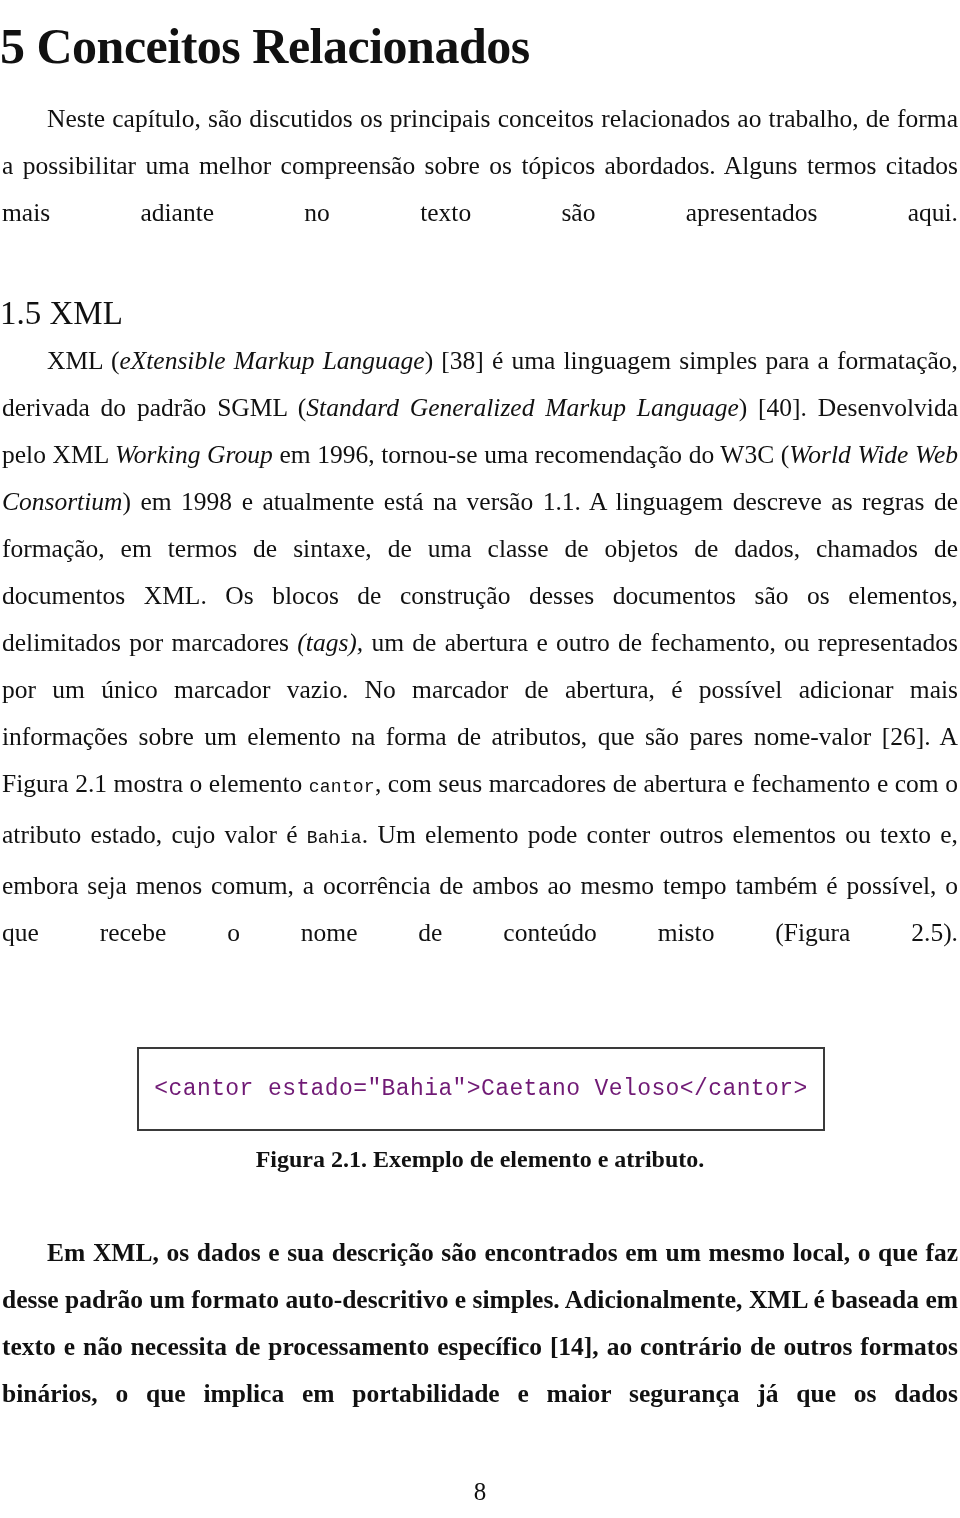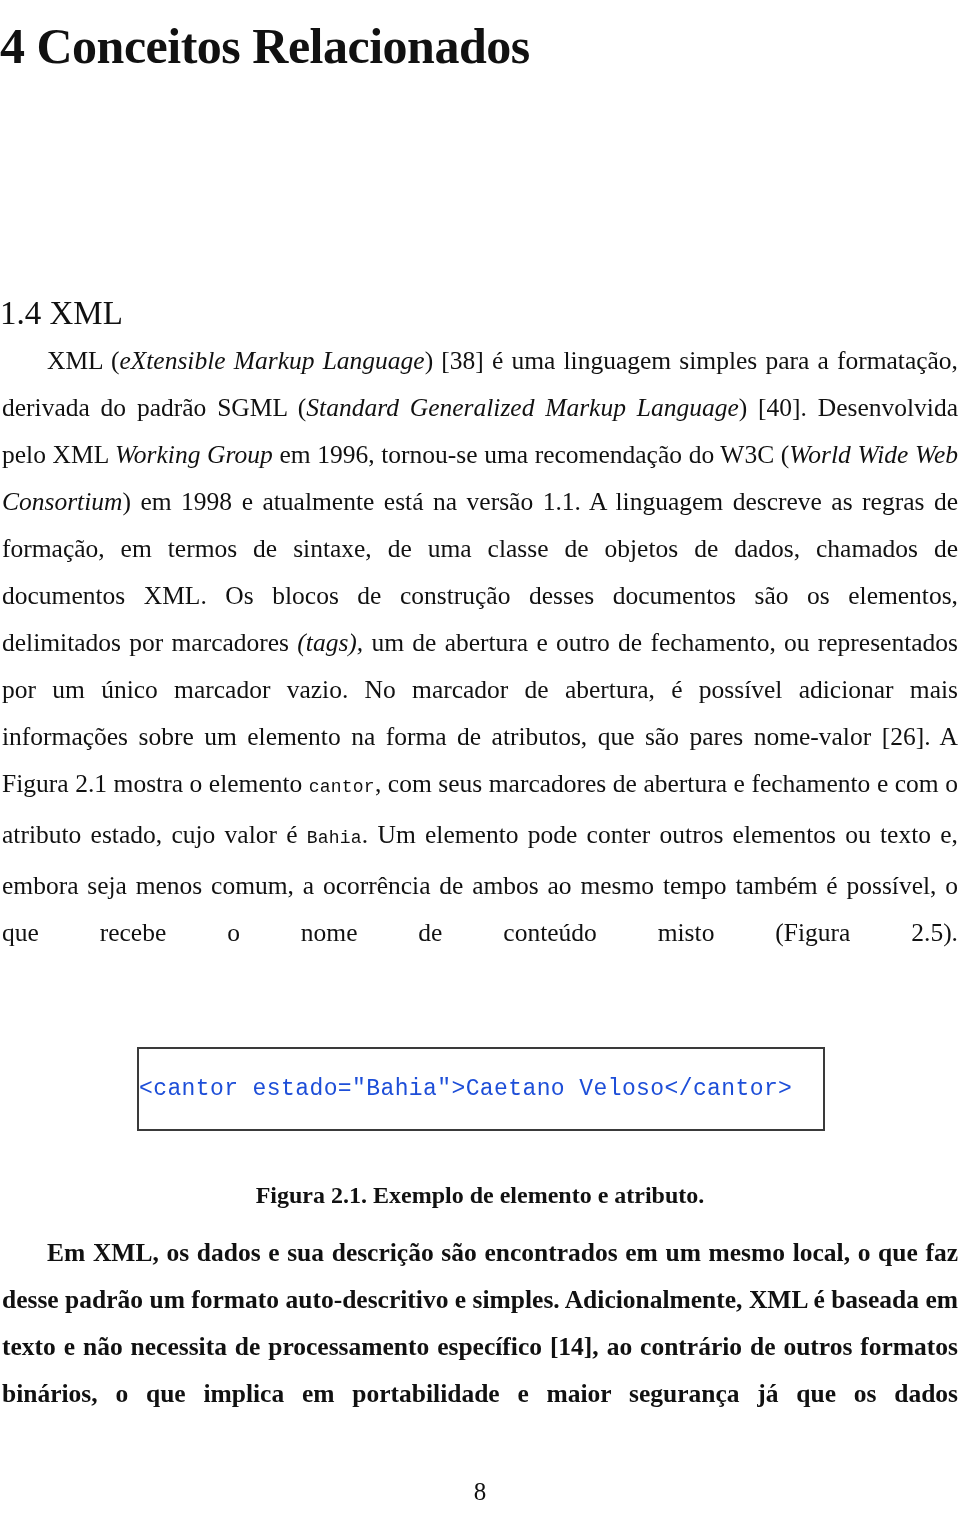--- a/index.html
+++ b/index.html
@@ -77,36 +77,35 @@
     height: 84px;
     border: 2px solid #3a3a3a;
     box-sizing: border-box;
   }
   .figure-code {
     position: absolute;
     left: 0;
     right: 0;
     top: 50%;
     transform: translateY(-50%);
-    text-align: left;
+    text-align: center;
     font-family: "Liberation Mono", "DejaVu Sans Mono", monospace;
     font-size: 23px;
     letter-spacing: 0.4px;
-    color: #1d4ed8;
+    color: #701a75;
     white-space: pre;
   }
   .figure-caption {
     position: absolute;
     left: 0;
     width: 960px;
     top: 1146px;
     text-align: center;
     font-size: 24px;
     font-weight: bold;
-    margin-top: 36px;
   }
 
   
   .page-number {
     position: absolute;
     left: 0;
     width: 960px;
     top: 1478px;
     text-align: center;
     font-size: 25px;
@@ -117,24 +116,27 @@
     font-size: 18px;
     letter-spacing: 0.2px;
   }
   .it { font-style: italic; margin-top: 40px; }
 </style>
 </head>
 <body>
 
 <div class="page">
 
-  <h1 class="chapter-title">4 Conceitos Relacionados</h1>
+  <h1 class="chapter-title">5 Conceitos Relacionados</h1>
 
+  <div class="body-block indent jf" style="top: 95px;">
+    <span>Neste capítulo, são discutidos os principais conceitos relacionados ao trabalho, de forma a possibilitar uma melhor compreensão sobre os tópicos abordados. Alguns termos citados mais adiante no texto são apresentados aqui.</span>
+  </div>
 
-  <h2 class="section-heading" style="top: 268px;">1.4 XML</h2>
+  <h2 class="section-heading" style="top: 268px;">1.5 XML</h2>
 
   <div class="body-block indent jf" style="top: 337px;">
     <span>XML (</span><span class="it">eXtensible Markup Language</span><span>) [38] é uma linguagem simples para a formatação, derivada do padrão SGML (</span><span class="it">Standard Generalized Markup Language</span><span>) [40]. Desenvolvida pelo XML </span><span class="it">Working Group</span><span> em 1996, tornou-se uma recomendação do W3C (</span><span class="it">World Wide Web Consortium</span><span>) em 1998 e atualmente está na versão 1.1. A linguagem descreve as regras de formação, em termos de sintaxe, de uma classe de objetos de dados, chamados de documentos XML. Os blocos de construção desses documentos são os elementos, delimitados por marcadores </span><span class="it">(tags),</span><span> um de abertura e outro de fechamento, ou representados por um único marcador vazio. No marcador de abertura, é possível adicionar mais informações sobre um elemento na forma de atributos, que são pares nome-valor [26]. A Figura 2.1 mostra o elemento </span><span class="mono">cantor</span><span>, com seus marcadores de abertura e fechamento e com o atributo estado, cujo valor é </span><span class="mono">Bahia</span><span>. Um elemento pode conter outros elementos ou texto e, embora seja menos comum, a ocorrência de ambos ao mesmo tempo também é possível, o que recebe o nome de conteúdo misto (Figura 2.5).</span>
   </div>
 
   <div class="figure-box">
     <div class="figure-code">&lt;cantor estado=″Bahia″&gt;Caetano Veloso&lt;/cantor&gt;</div>
   </div>
 
   <div class="figure-caption">Figura 2.1. Exemplo de elemento e atributo.</div>

